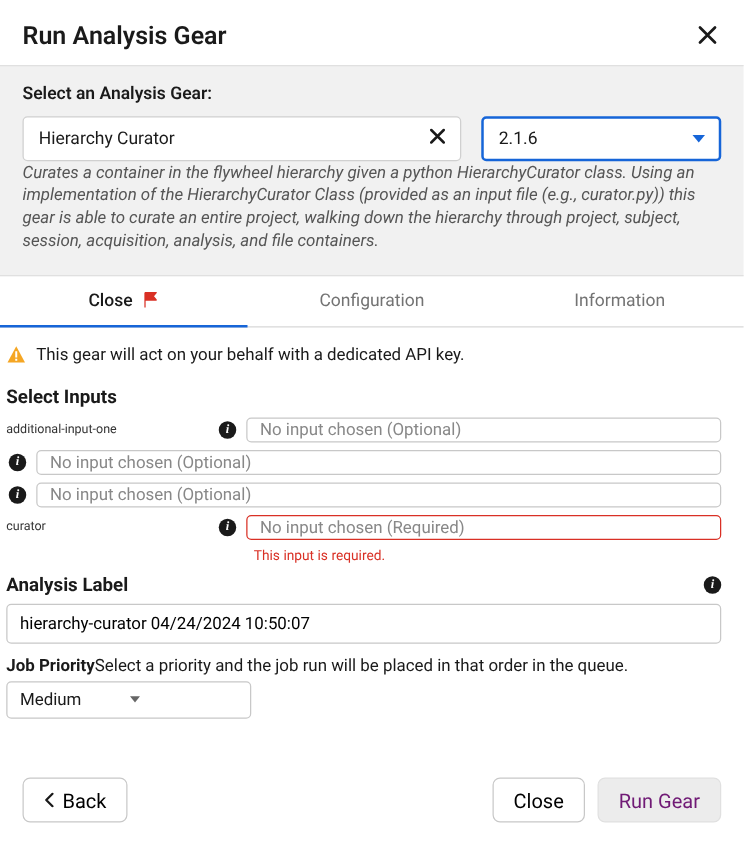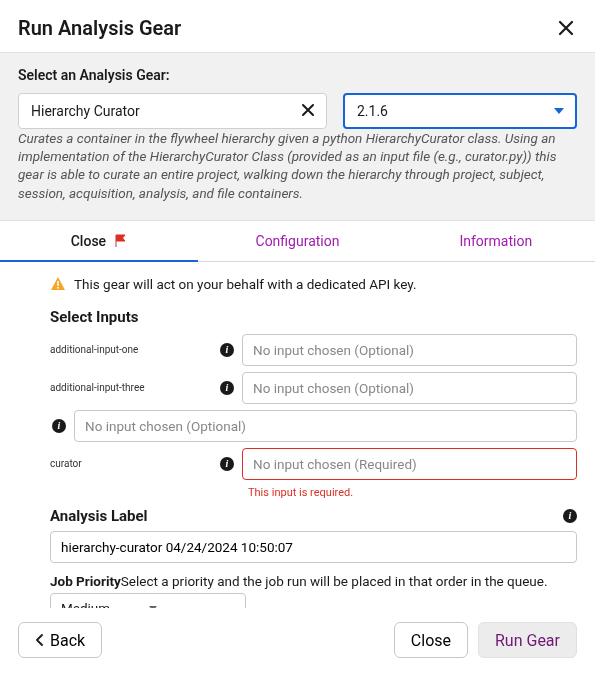--- a/index.html
+++ b/index.html
@@ -56,21 +56,21 @@
   border: 1px solid #d0d0d0;
   border-radius: 4px;
   height: 36px;
   display: flex;
   align-items: center;
   padding: 0 8px 0 12px;
 }
 .gear-name span { flex: 1; }
 .gear-clear { cursor: pointer; padding: 2px; }
 .version-select {
-  width: 234px;
+  width: 192px;
   background: #fff;
   border: 2px solid #1665d8;
   border-radius: 4px;
   height: 36px;
   display: flex;
   align-items: center;
   padding: 0 10px 0 12px;
   cursor: pointer;
 }
 .version-select span { flex: 1; }
@@ -84,21 +84,21 @@
 
 .tabs {
   display: flex;
   border-bottom: 1px solid #d8d8d8;
 }
 .tab {
   flex: 1;
   text-align: center;
   padding: 12px 0 10px 0;
   font-size: 14px;
-  color: #a21caf;
+  color: #737373;
   cursor: pointer;
   position: relative;
 }
 .tab.active {
   color: #1a1a1a;
   font-weight: 500;
 }
 .tab.active::after {
   content: "";
   position: absolute;
@@ -107,23 +107,22 @@
   background: #1665d8;
 }
 .tab .flag {
   display: inline-block;
   margin-left: 4px;
   vertical-align: -2px;
 }
 
 .body {
   flex: 1;
-  padding: 14px 18px 0 32px;
+  padding: 14px 18px 0 5px;
   overflow-y: auto;
-  margin-left: 18px;
 }
 .notice {
   display: flex;
   align-items: center;
   gap: 8px;
   font-size: 13.5px;
   margin-bottom: 16px;
 }
 .warn-icon svg { display:block; }
 
@@ -154,21 +153,21 @@
   align-items: center;
   justify-content: center;
   margin-right: 8px;
   margin-left: 2px;
   flex-shrink: 0;
   font-style: italic;
   font-family: Georgia, serif;
 }
 .file-input {
   flex: 1;
-  height: 32px;
+  height: 20px;
   border: 1px solid #c8c8c8;
   border-radius: 4px;
   padding: 0 10px;
   display: flex;
   align-items: center;
   color: #888;
   font-size: 13.5px;
   background: #fff;
   cursor: pointer;
 }
@@ -317,21 +316,20 @@
     <div class="section-title">Select Inputs</div>
 
     <div class="input-row">
       <div class="input-label">additional-input-one</div>
       <span class="info-icon">i</span>
       <div class="file-input">
         <span>No input chosen (Optional)</span>
       </div>
     </div>
     <div class="input-row">
-      <div class="input-label">additional-input-three</div>
       <span class="info-icon">i</span>
       <div class="file-input">
         <span>No input chosen (Optional)</span>
       </div>
     </div>
     <div class="input-row">
       <span class="info-icon">i</span>
       <div class="file-input">
         <span>No input chosen (Optional)</span>
       </div>

